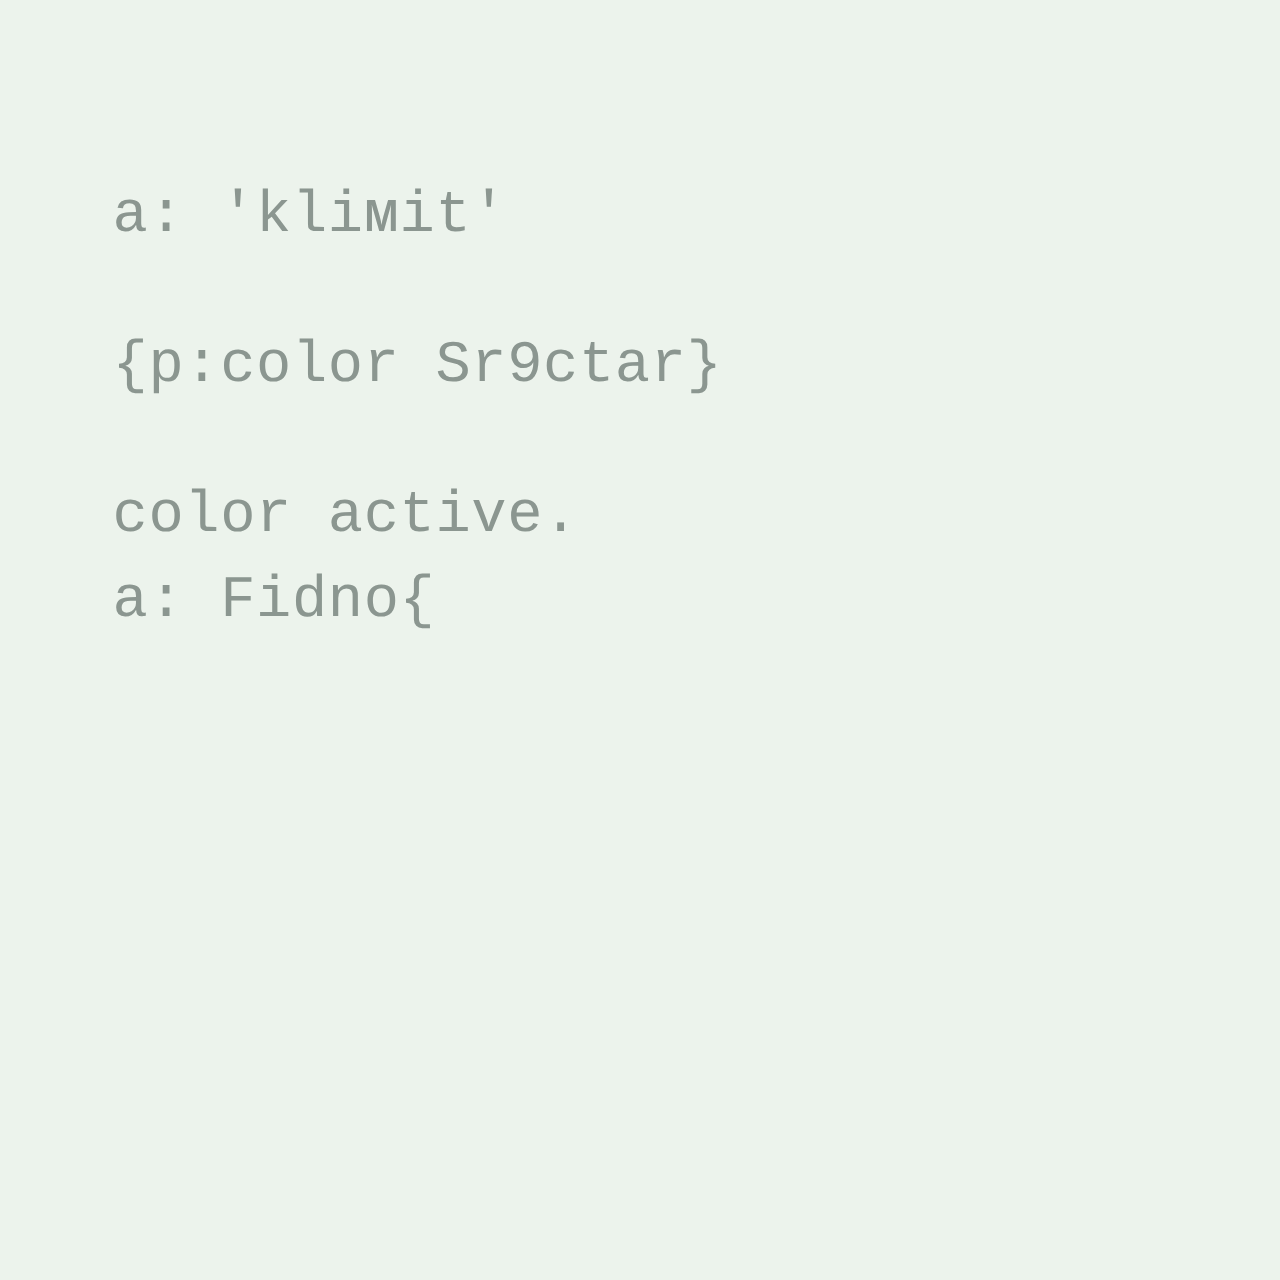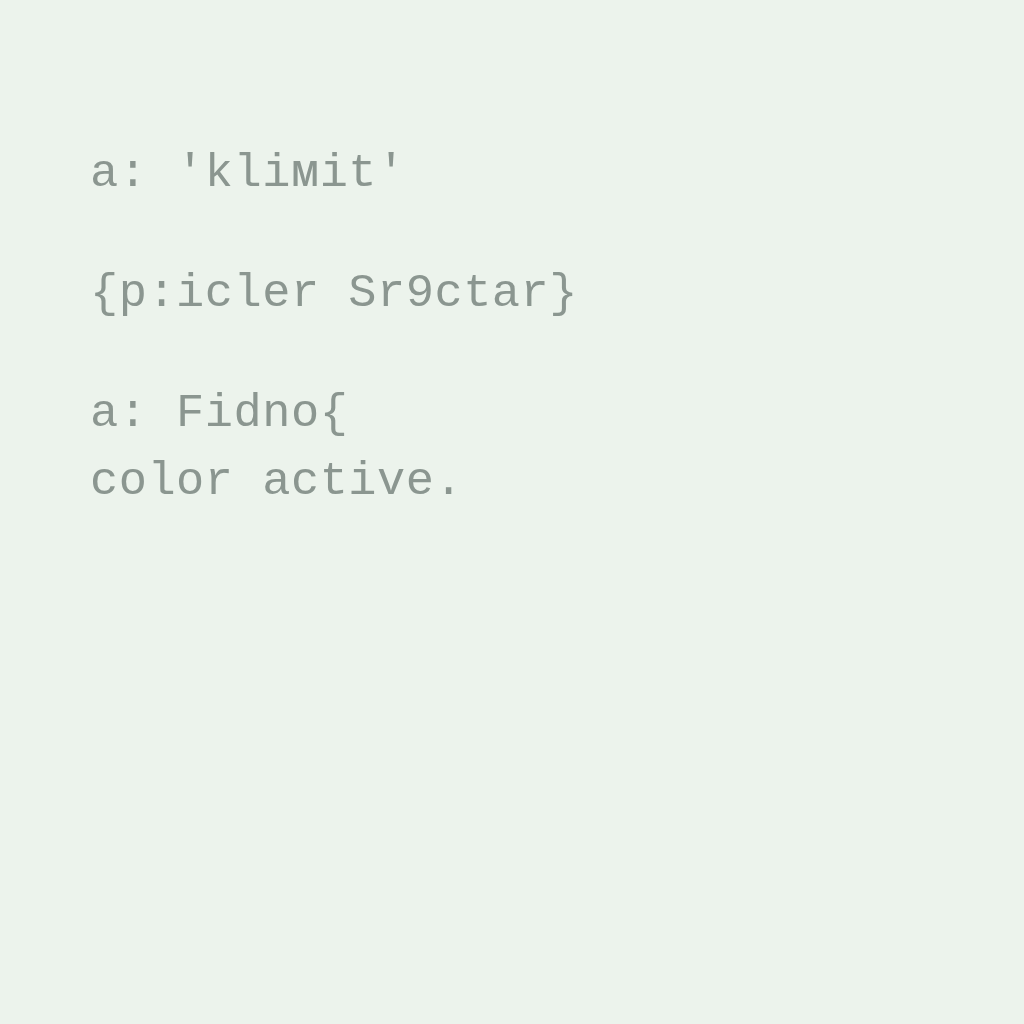--- a/index.html
+++ b/index.html
@@ -26,19 +26,19 @@
     }
   </style>
 </head>
 <body>
 
 <div class="block">
   <div class="line">a: 'kliᴍit'</div>
 </div>
 
 <div class="block">
-  <div class="line">{p:icler Sr9ctar}</div>
+  <div class="line">{p:color Sr9ctar}</div>
 </div>
 
 <div class="block">
+  <div class="line">color active.</div>
   <div class="line">a: Fidno{</div>
-  <div class="line">color active.</div>
 </div>
 
 </body></html>

